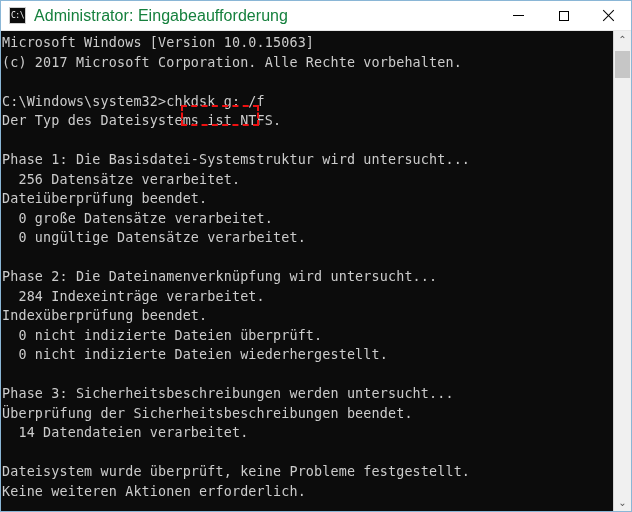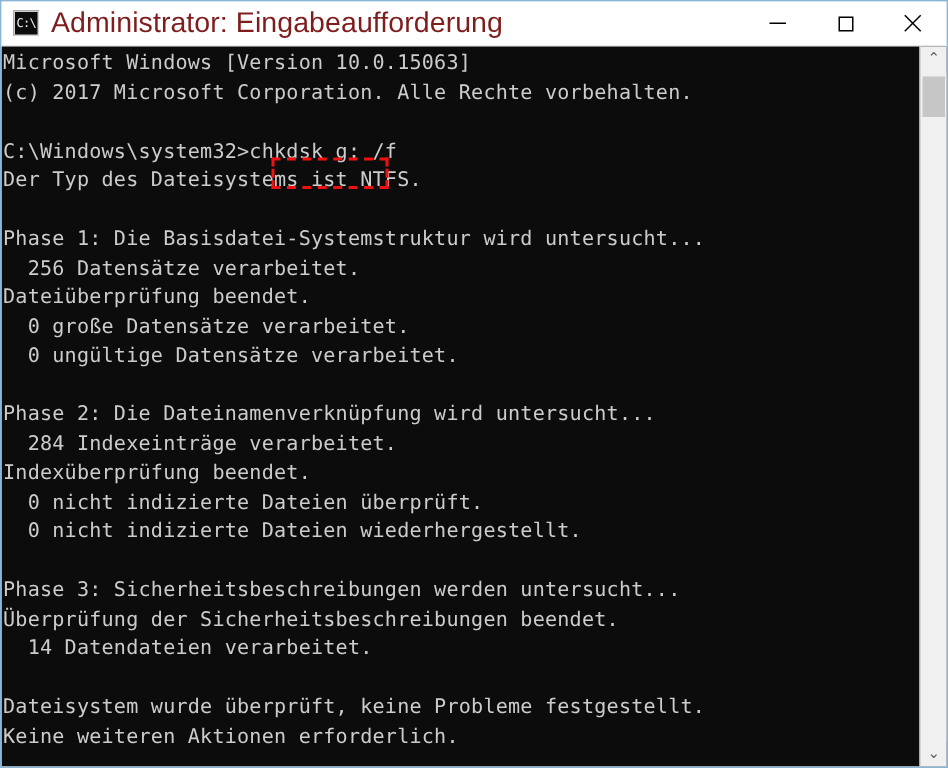--- a/index.html
+++ b/index.html
@@ -57,22 +57,22 @@
     width: 100%;
     height: 100%;
     color: #f2f2f2;
     font-family: "DejaVu Sans Mono", monospace;
     font-size: 8px;
     line-height: 15px;
     text-align: center;
     letter-spacing: -0.5px;
   }
   .title-text {
-    font-size: 19px;
-    color: #7f1d1d;
+    font-size: 16px;
+    color: #15803d;
     white-space: nowrap;
     letter-spacing: 0.05px;
   }
   .title-controls {
     margin-left: auto;
     display: flex;
     height: 30px;
     flex: 0 0 auto;
   }
   .ctrl {

